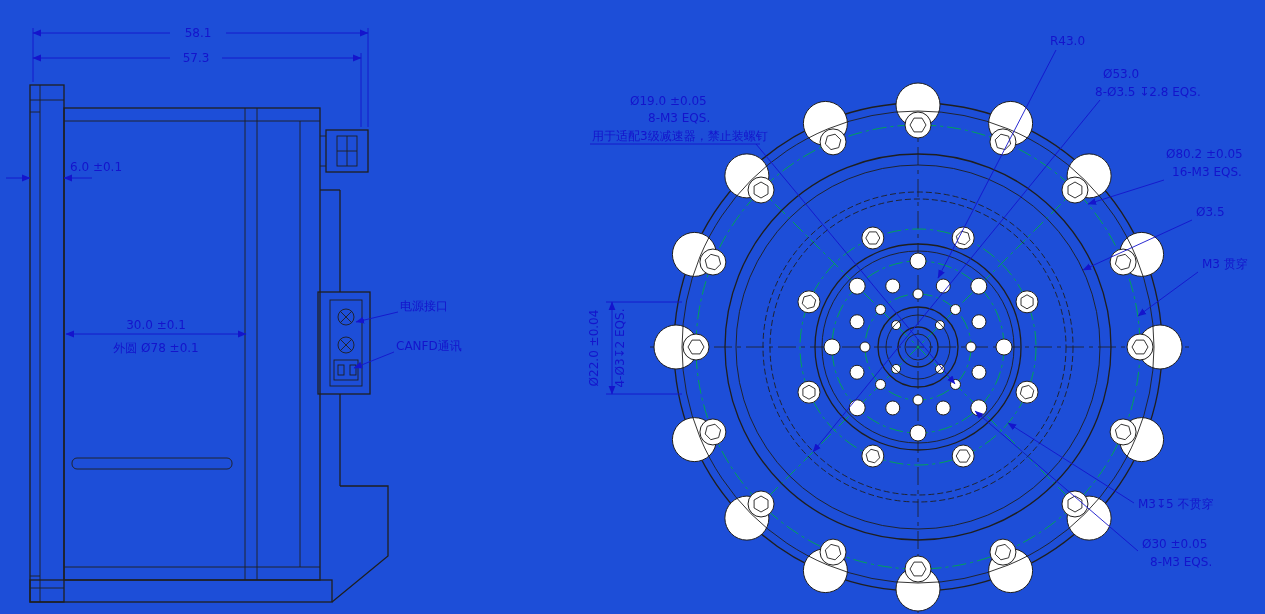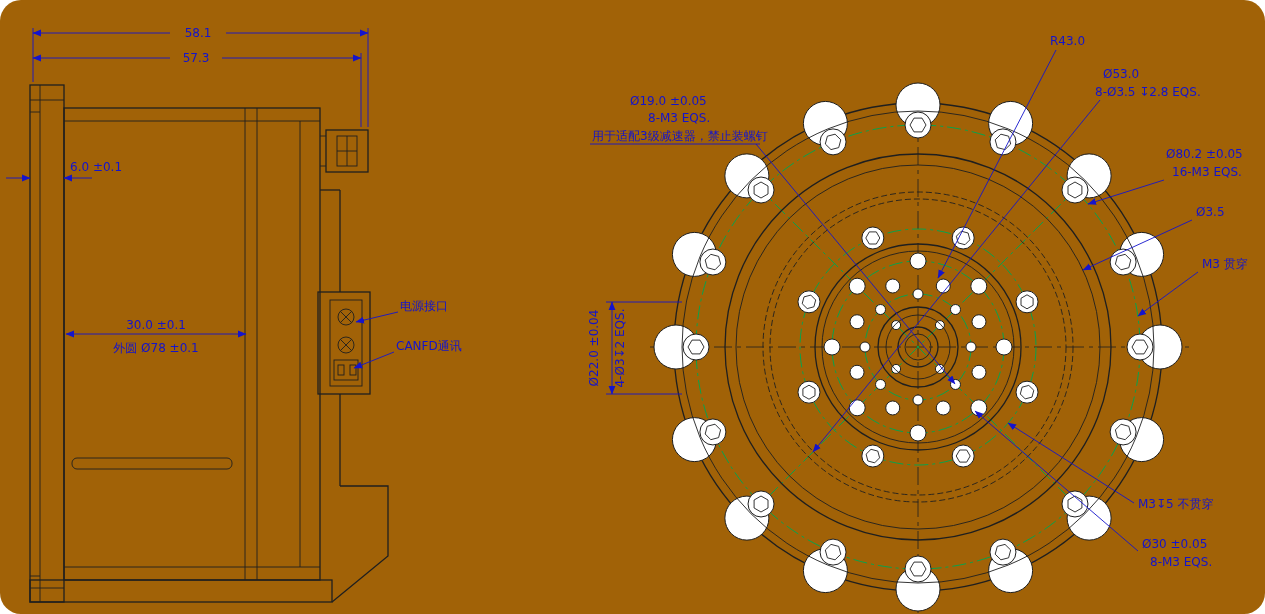--- a/index.html
+++ b/index.html
@@ -1,16 +1,16 @@
 <!DOCTYPE html>
 <html><head>
 <meta charset="utf-8">
 <style>
   html,body{margin:0;padding:0;background:#ffffff;}
-  .stage{width:1265px;height:614px;position:relative;background:#a16207;overflow:hidden;border-radius:21px;}
+  .stage{width:1265px;height:614px;position:relative;background:#1d4ed8;overflow:hidden;}
   svg text{font-family:"DejaVu Sans","Liberation Sans",sans-serif;font-size:12px;fill:#1414cc;}
   .blk{stroke:#1f1f1f;stroke-width:1.3;fill:none;}
   .thin{stroke:#1f1f1f;stroke-width:0.9;fill:none;}
   .dash{stroke:#1f1f1f;stroke-width:0.9;fill:none;stroke-dasharray:6 3;}
   .cl{stroke:#1f1f1f;stroke-width:0.8;fill:none;stroke-dasharray:18 5 4 5;}
   .grn{stroke:#00a550;stroke-width:0.95;fill:none;stroke-dasharray:14 4 3 4;}
   .dim{stroke:#1414cc;stroke-width:0.9;fill:none;}
   .wf{fill:#ffffff;stroke:#1f1f1f;stroke-width:1.0;}
 </style>
 </head>

